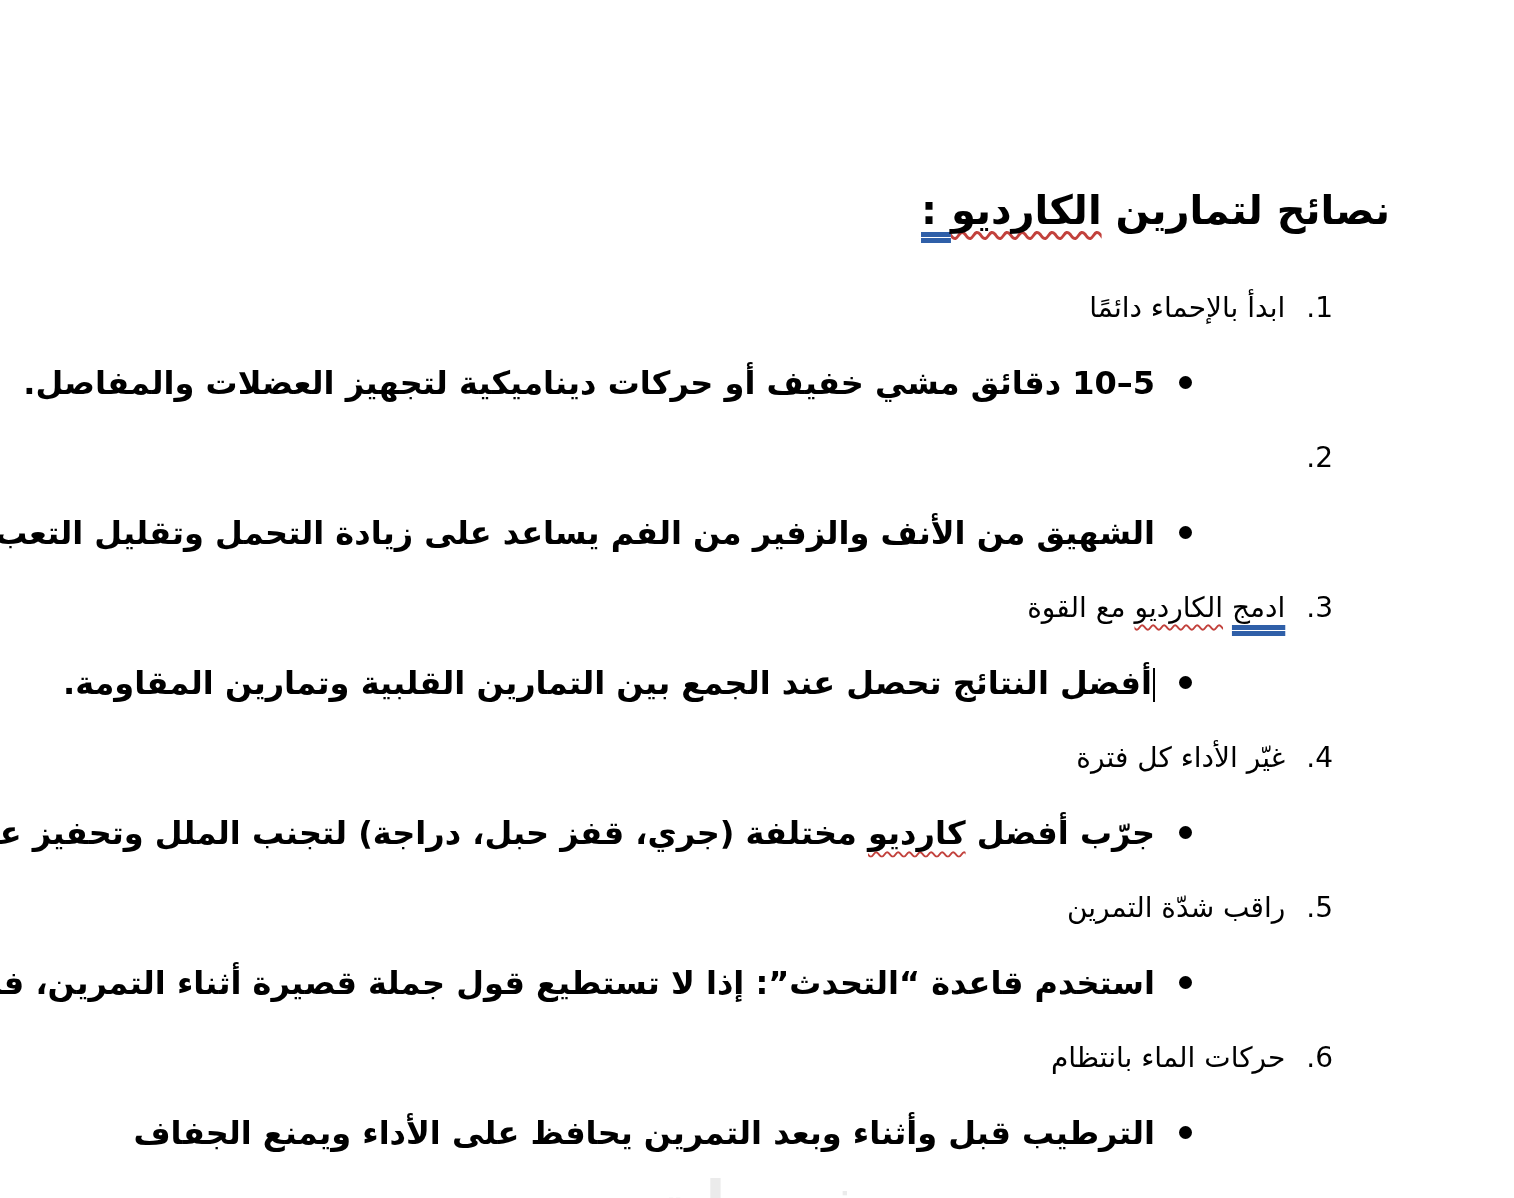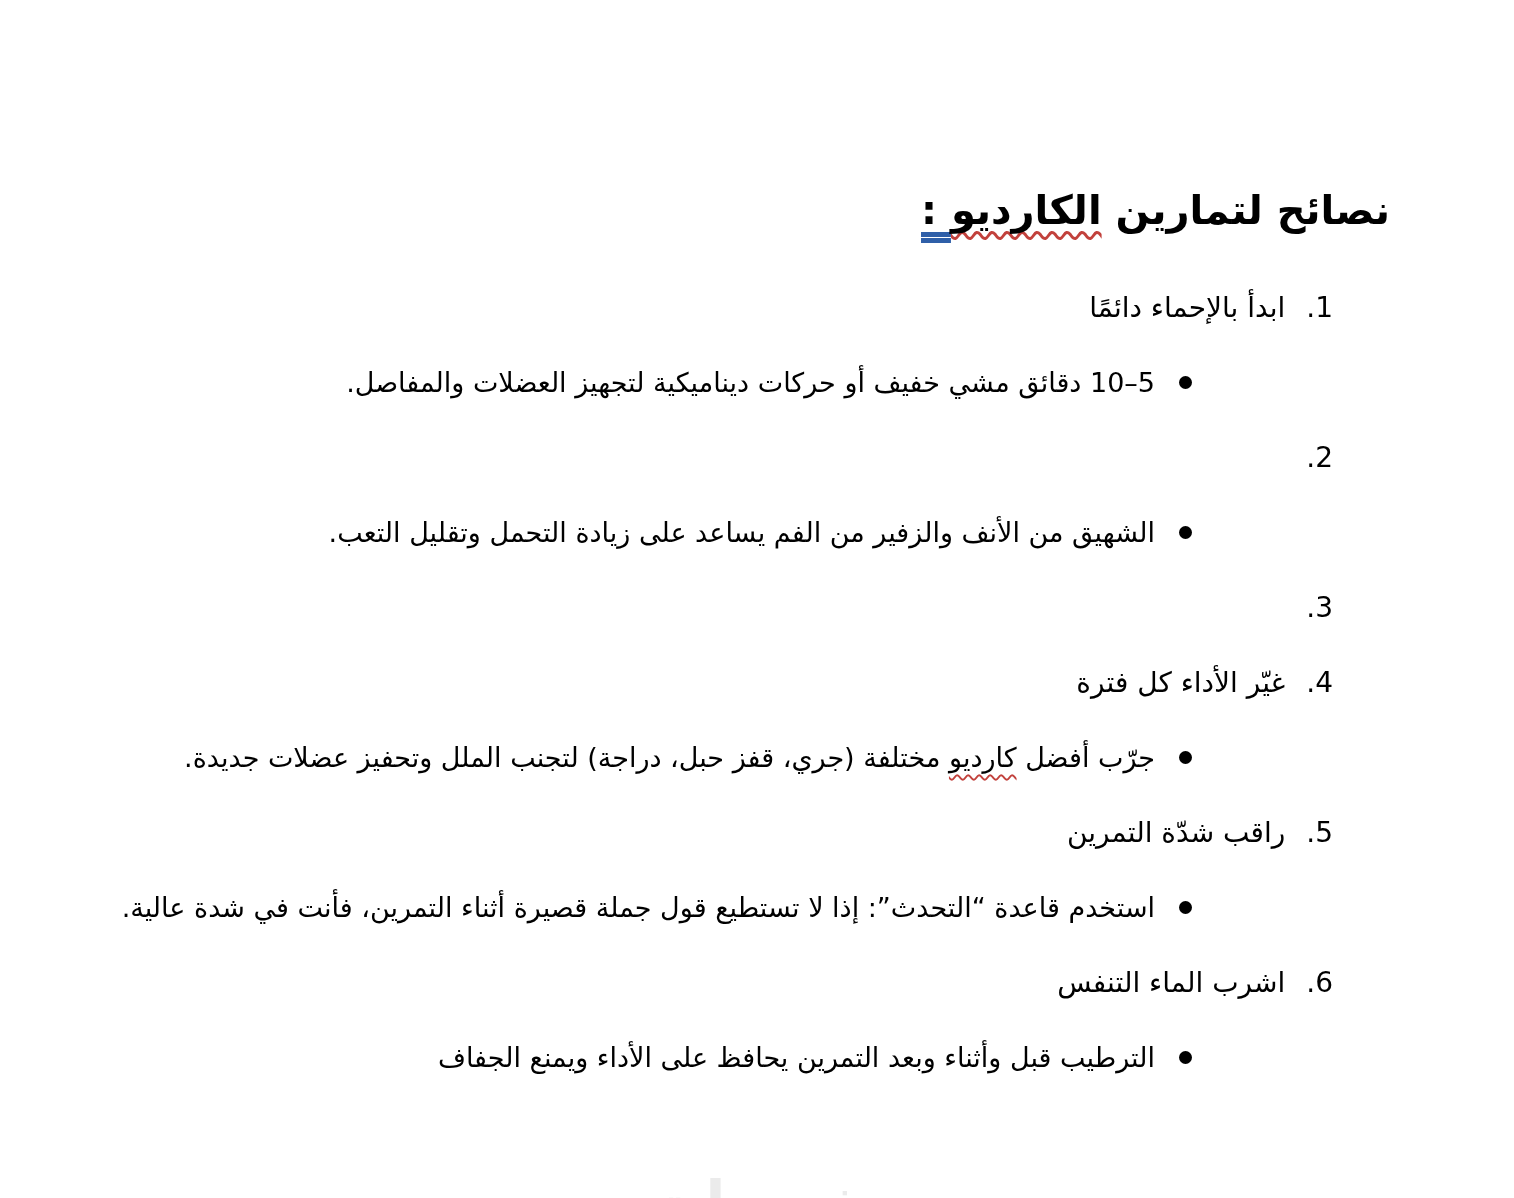--- a/index.html
+++ b/index.html
@@ -28,21 +28,21 @@
   }
   .title .u-spell { text-decoration-thickness: 3px; }
   .tips-list { margin-top: 32px; }
   .row {
     height: 75px;
     display: flex;
     align-items: center;
     white-space: nowrap;
   }
   .row.heading { padding-right: 181px; font-size: 28px; }
-  .row.bullet  { padding-right: 322px; font-size: 27px; }
+  .row.bullet  { padding-right: 322px; font-size: 32px; font-weight: bold; }
   .num {
     display: inline-block;
     margin-left: 21px;
   }
   .bullet-dot {
     flex: 0 0 auto;
     width: 13px;
     height: 13px;
     border-radius: 50%;
     background: #000;
@@ -103,20 +103,25 @@
   <div class="row heading">
     <span class="num">2.</span>
   </div>
   <div class="row bullet">
     <span class="bullet-dot"></span>
     <span class="txt"><span>الشهيق من الأنف والزفير من الفم يساعد على زيادة التحمل وتقليل التعب.</span></span>
   </div>
 
   <div class="row heading">
     <span class="num">3.</span>
+    <span class="txt"><span class="u-grammar">ادمج</span><span> </span><span class="u-spell">الكارديو</span><span> مع القوة</span></span>
+  </div>
+  <div class="row bullet">
+    <span class="bullet-dot"></span>
+    <span class="txt"><span class="caret"></span><span>أفضل النتائج تحصل عند الجمع بين التمارين القلبية وتمارين المقاومة.</span></span>
   </div>
 
   <div class="row heading">
     <span class="num">4.</span>
     <span class="txt"><span>غيّر الأداء كل فترة</span></span>
   </div>
   <div class="row bullet">
     <span class="bullet-dot"></span>
     <span class="txt"><span>جرّب أفضل </span><span class="u-spell">كارديو</span><span> مختلفة (جري، قفز حبل، دراجة) لتجنب الملل وتحفيز عضلات جديدة.</span></span>
   </div>
@@ -125,21 +130,21 @@
     <span class="num">5.</span>
     <span class="txt"><span>راقب شدّة التمرين</span></span>
   </div>
   <div class="row bullet">
     <span class="bullet-dot"></span>
     <span class="txt"><span>استخدم قاعدة “التحدث”: إذا لا تستطيع قول جملة قصيرة أثناء التمرين، فأنت في شدة عالية.</span></span>
   </div>
 
   <div class="row heading">
     <span class="num">6.</span>
-    <span class="txt"><span>اشرب الماء التنفس</span></span>
+    <span class="txt"><span>حركات الماء بانتظام</span></span>
   </div>
   <div class="row bullet">
     <span class="bullet-dot"></span>
     <span class="txt"><span>الترطيب قبل وأثناء وبعد التمرين يحافظ على الأداء ويمنع الجفاف</span></span>
   </div>
 </div>
   <div class="watermark">خمسات</div>
 </div>
 
 </body></html>

